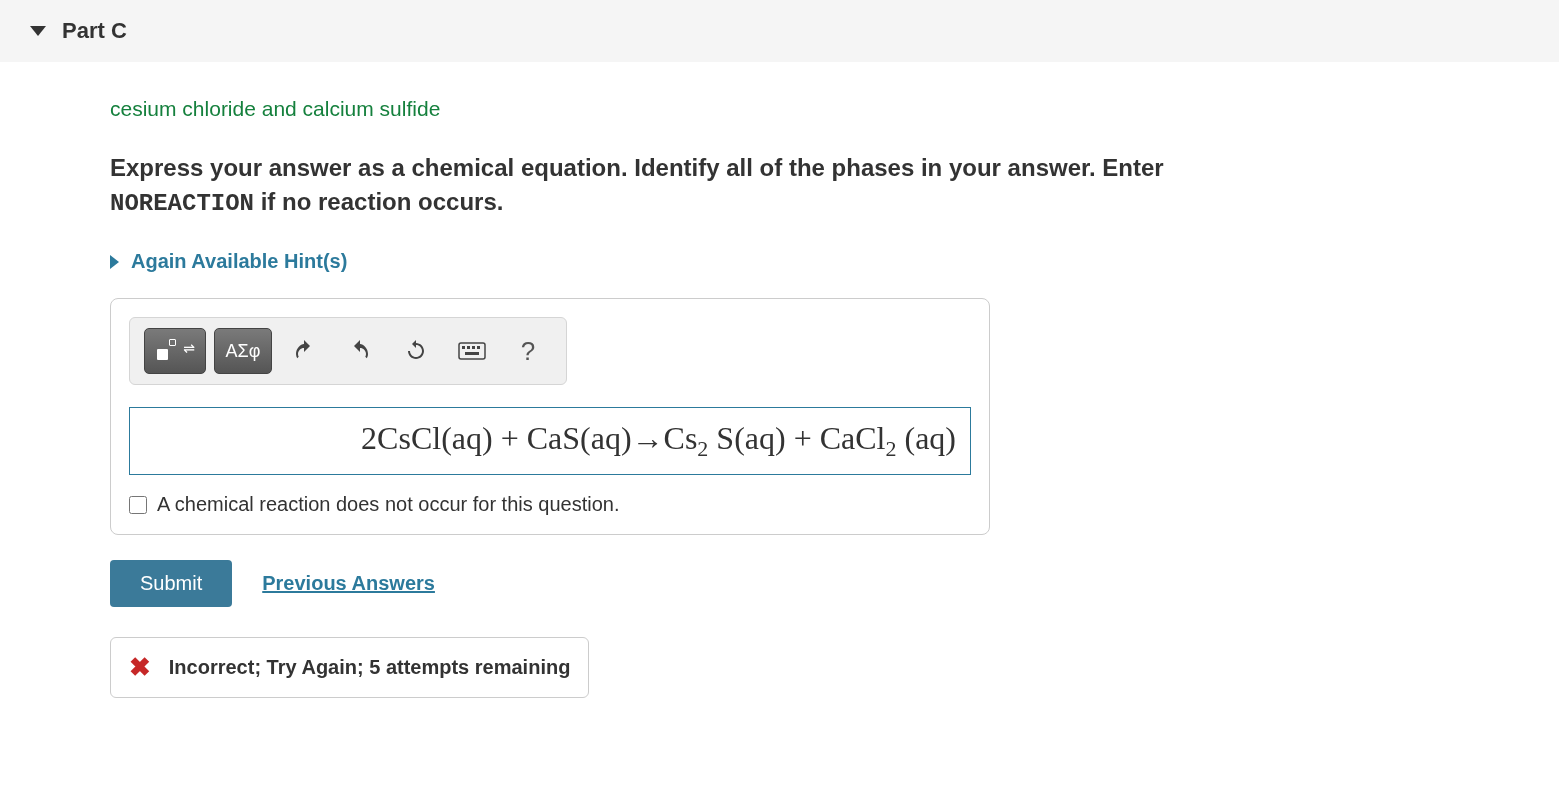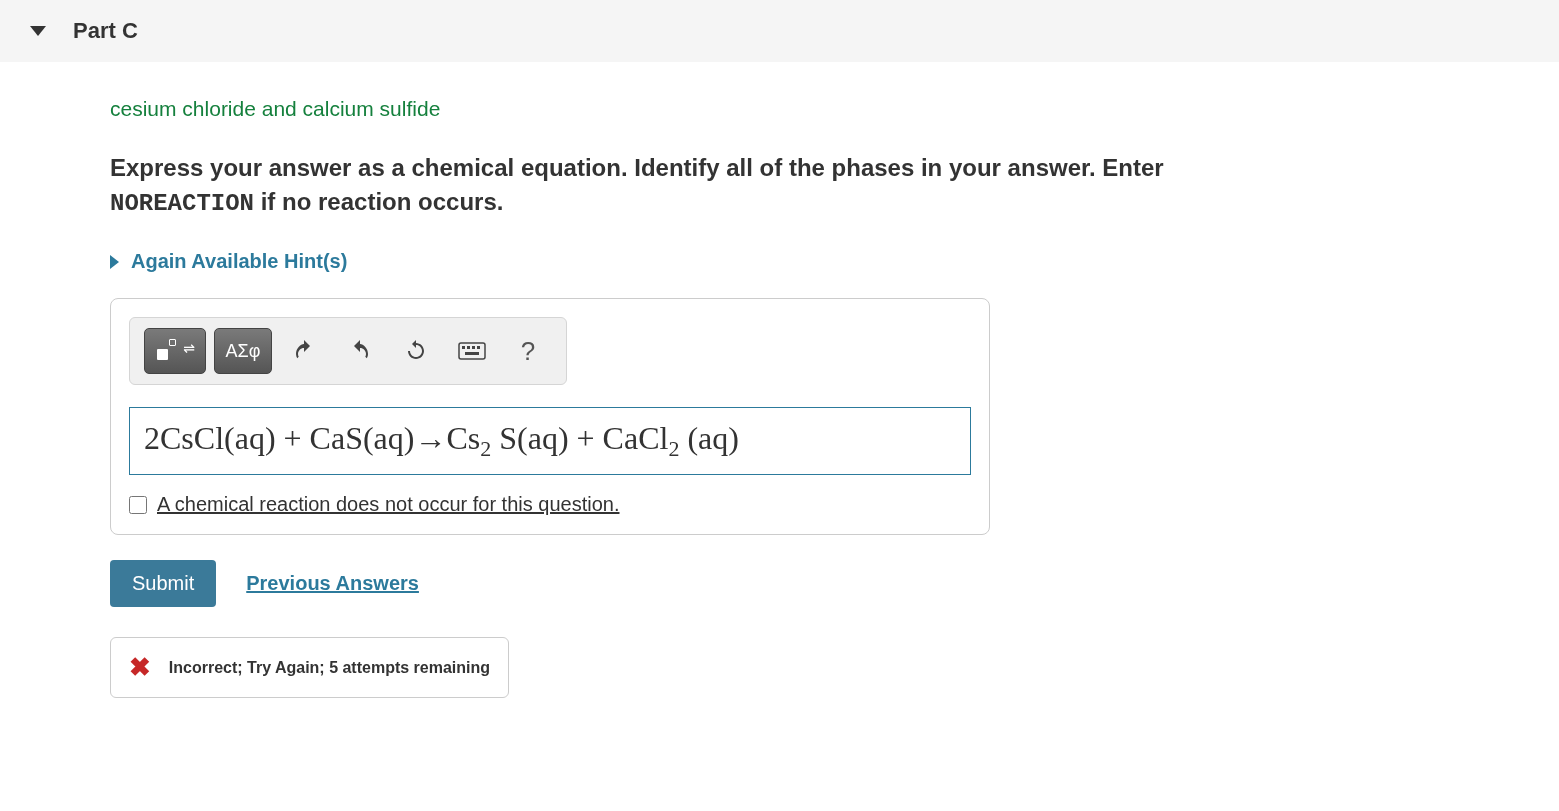--- a/index.html
+++ b/index.html
@@ -11,21 +11,21 @@
       font-family: Arial, Helvetica, sans-serif;
       background: #fff;
       color: #333;
       padding: 0;
     }
     .part-header {
       background: #f5f5f5;
       padding: 18px 30px;
       display: flex;
       align-items: center;
-      gap: 27px;
+      gap: 16px;
     }
     .caret-down {
       width: 0;
       height: 0;
       border-left: 8px solid transparent;
       border-right: 8px solid transparent;
       border-top: 10px solid #333;
       display: inline-block;
     }
     .caret-right {
@@ -115,50 +115,50 @@
       color: #444;
     }
     .equation-input {
       border: 1px solid #2c7a9c;
       padding: 10px 14px;
       font-family: Georgia, 'Times New Roman', serif;
       font-size: 32px;
       color: #333;
       margin-bottom: 18px;
       line-height: 1.3;
+      text-align: right;
     }
     .equation-input sub {
       font-size: 22px;
       vertical-align: sub;
     }
     .checkbox-row {
       display: flex;
       align-items: center;
       gap: 10px;
       font-size: 20px;
       color: #333;
-      text-decoration: underline;
     }
     .checkbox-row input[type="checkbox"] {
       width: 18px;
       height: 18px;
       cursor: pointer;
     }
     .action-row {
       display: flex;
       align-items: center;
       gap: 30px;
       margin-bottom: 30px;
     }
     .submit-btn {
       background: #3b7a99;
       color: #fff;
       border: none;
       border-radius: 4px;
-      padding: 12px 22px;
+      padding: 12px 30px;
       font-size: 20px;
       cursor: pointer;
     }
     .prev-answers {
       color: #2c7a9c;
       font-weight: bold;
       font-size: 20px;
       text-decoration: underline;
       cursor: pointer;
     }
@@ -171,21 +171,21 @@
       gap: 18px;
       width: fit-content;
     }
     .x-icon {
       color: #c62828;
       font-size: 26px;
       font-weight: bold;
     }
     .feedback-text {
       font-weight: bold;
-      font-size: 16px;
+      font-size: 20px;
       color: #333;
     }
     .templates-icon {
       position: relative;
       width: 40px;
       height: 28px;
     }
     .templates-icon .sq {
       position: absolute;
       background: #fff;

